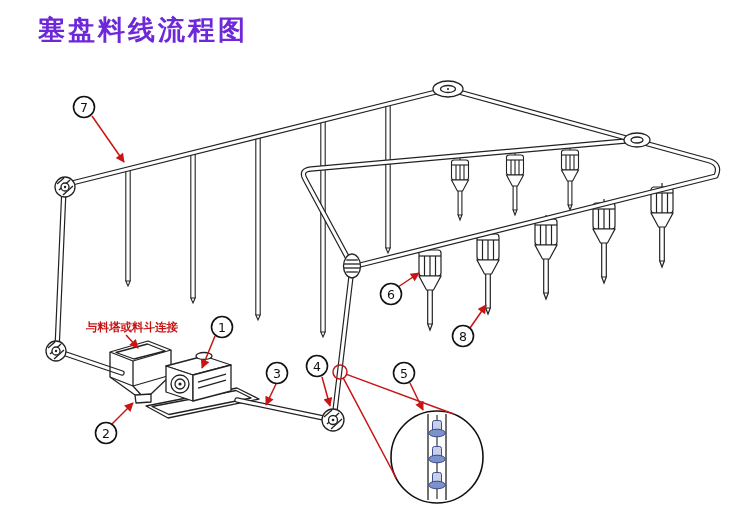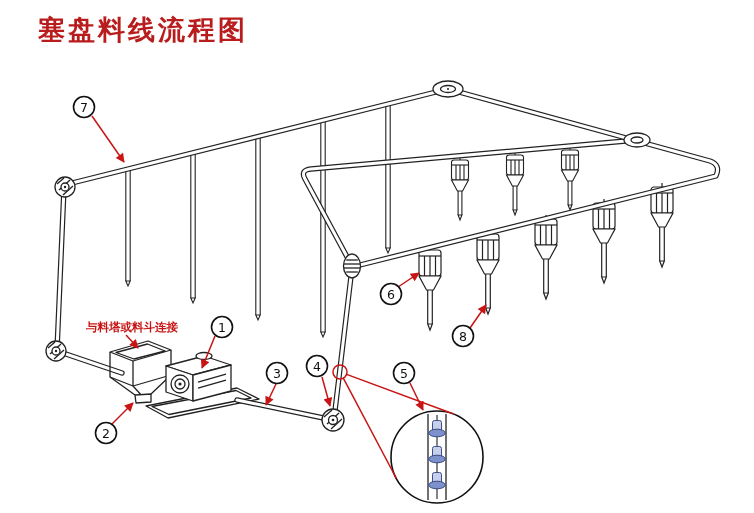--- a/index.html
+++ b/index.html
@@ -2,21 +2,21 @@
 <html><head>
 <meta charset="utf-8">
 <style>
   html,body{margin:0;padding:0;background:#ffffff;}
   .stage{
     position:relative;width:754px;height:513px;background:#ffffff;
     font-family:"DejaVu Sans","Liberation Sans",sans-serif;overflow:hidden;
   }
   .title{
     position:absolute;left:38px;top:12px;
-    font-size:27px;font-weight:bold;color:#b91c1c;letter-spacing:3px;
+    font-size:27px;font-weight:bold;color:#6d28d9;letter-spacing:3px;
     white-space:nowrap;
   }
   svg{position:absolute;left:0;top:0;}
   .pipe-o{fill:none;stroke:#222222;stroke-width:5.4;stroke-linecap:round;stroke-linejoin:round;}
   .pipe-i{fill:none;stroke:#ffffff;stroke-width:3;stroke-linecap:round;stroke-linejoin:round;}
   .ln{fill:none;stroke:#222222;stroke-width:1.3;stroke-linejoin:round;}
   .thin{fill:none;stroke:#222222;stroke-width:1.1;}
   .red{fill:none;stroke:#c81414;stroke-width:1.5;}
   .note{fill:#c81414;font-size:11.5px;font-weight:bold;}
   .callout circle{fill:#ffffff;stroke:#111111;stroke-width:1.6;}

